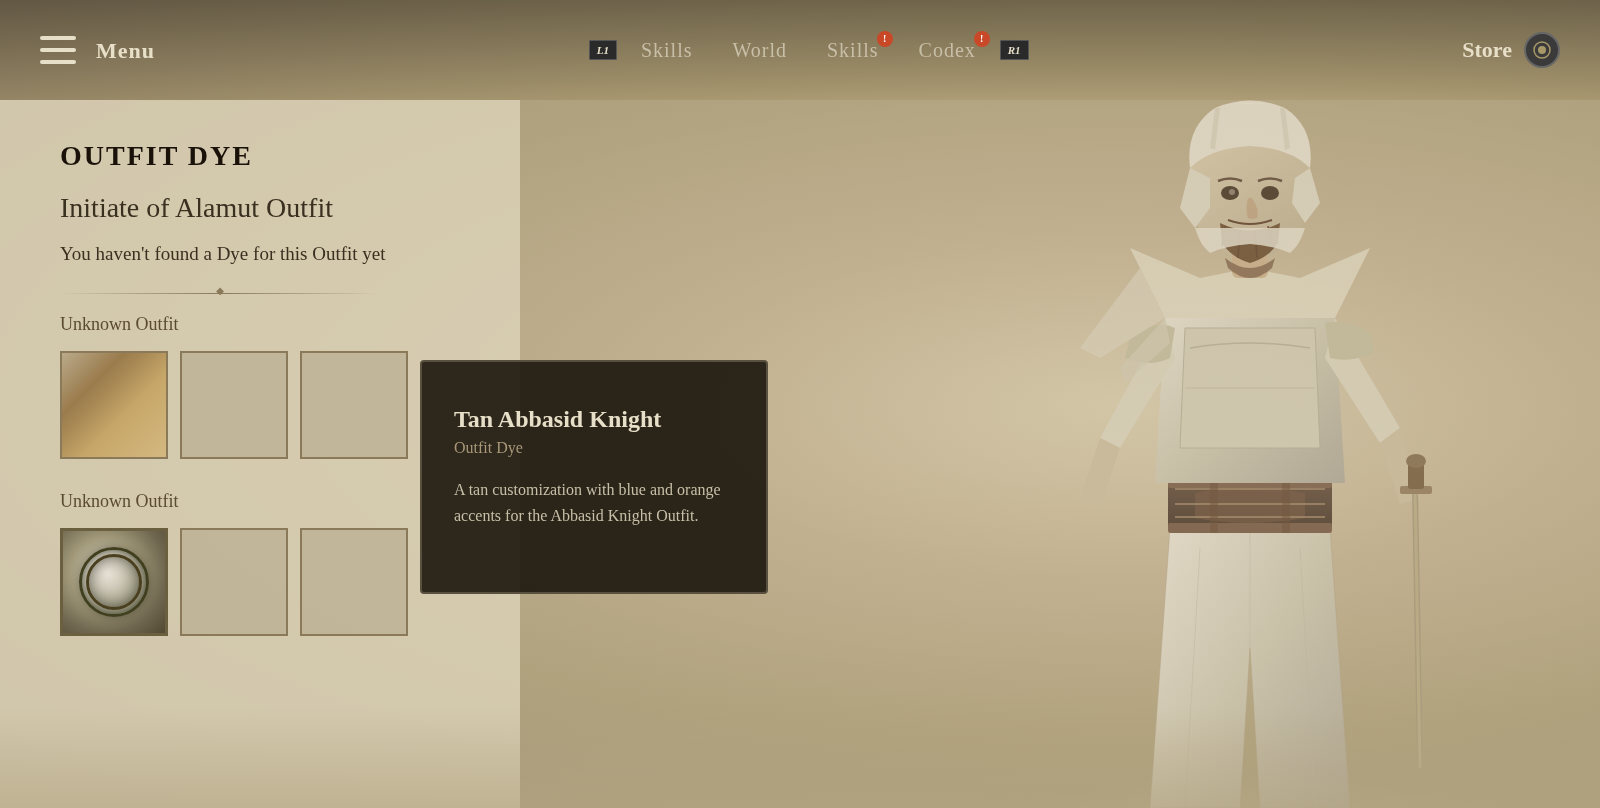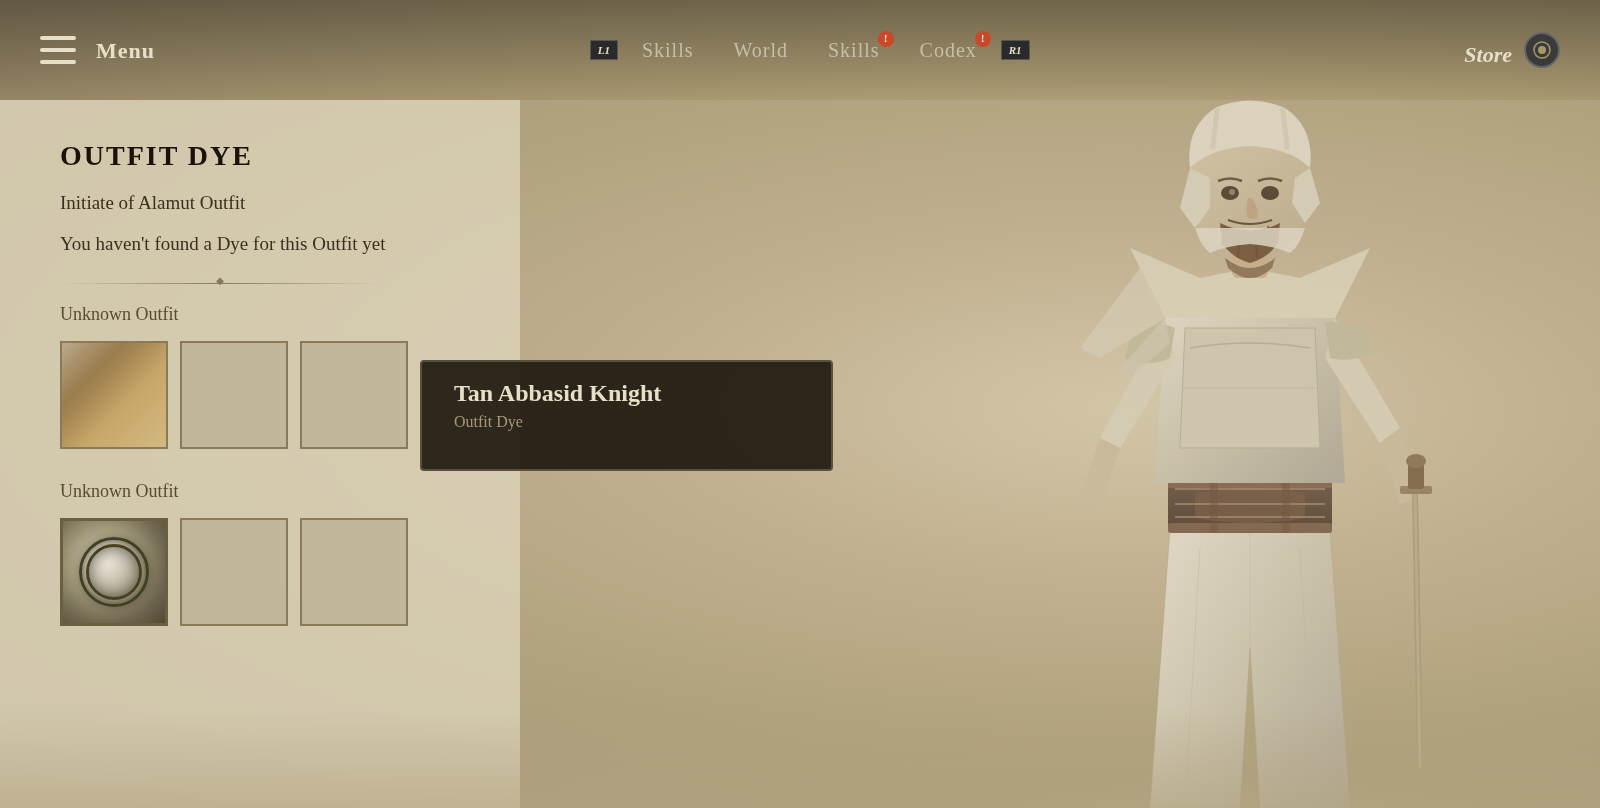--- a/index.html
+++ b/index.html
@@ -110,23 +110,22 @@
     }
 
     .nav-tab-wrapper {
       position: relative;
       display: flex;
       align-items: center;
     }
 
     .store-area {
       display: flex;
-      align-items: flex-end;
+      align-items: center;
       gap: 12px;
-      font-style: italic;
     }
 
     .store-label {
       color: #e8dfc8;
       font-size: 22px;
       font-weight: bold;
       font-family: 'Georgia', serif;
     }
 
     .store-icon {
@@ -164,21 +163,21 @@
       font-size: 28px;
       font-weight: bold;
       color: #1a1208;
       letter-spacing: 2px;
       margin-bottom: 20px;
       font-family: 'Georgia', serif;
       text-transform: uppercase;
     }
 
     .outfit-name {
-      font-size: 19px;
+      font-size: 28px;
       color: #3a3020;
       margin-bottom: 16px;
       font-family: 'Georgia', serif;
     }
 
     .outfit-description {
       font-size: 19px;
       color: #3a3020;
       line-height: 1.5;
       margin-bottom: 24px;
@@ -247,25 +246,25 @@
       border-radius: 50%;
       border: 3px solid #4a4020;
       box-shadow: inset 0 0 15px rgba(0,0,0,0.4);
     }
 
     
     .tooltip-card {
       position: absolute;
       left: 420px;
       top: 260px;
-      width: 413px;
+      width: 348px;
       background: rgba(30, 25, 15, 0.92);
       border: 2px solid #5a5040;
       border-radius: 4px;
-      padding: 18px 32px;
+      padding: 44px 32px;
       z-index: 20;
     }
 
     .tooltip-item-name {
       font-size: 24px;
       font-weight: bold;
       color: #e8dfc8;
       margin-bottom: 6px;
       font-family: 'Georgia', serif;
     }
@@ -424,20 +423,21 @@
       </div>
       <div class="dye-slot"></div>
       <div class="dye-slot"></div>
     </div>
 
   </div>
 
   <div class="tooltip-card">
     <div class="tooltip-item-name">Tan Abbasid Knight</div>
     <div class="tooltip-item-type">Outfit Dye</div>
+    <div class="tooltip-description">A tan customization with blue and orange accents for the Abbasid Knight Outfit.</div>
   </div>
 
   <div class="right-panel">
     <div class="character-display">
 
       <svg width="500" height="760" viewBox="0 0 500 760" xmlns="http://www.w3.org/2000/svg">
         <defs>
           <filter id="blur-bg">
             <feGaussianBlur stdDeviation="3"></feGaussianBlur>
           </filter>

